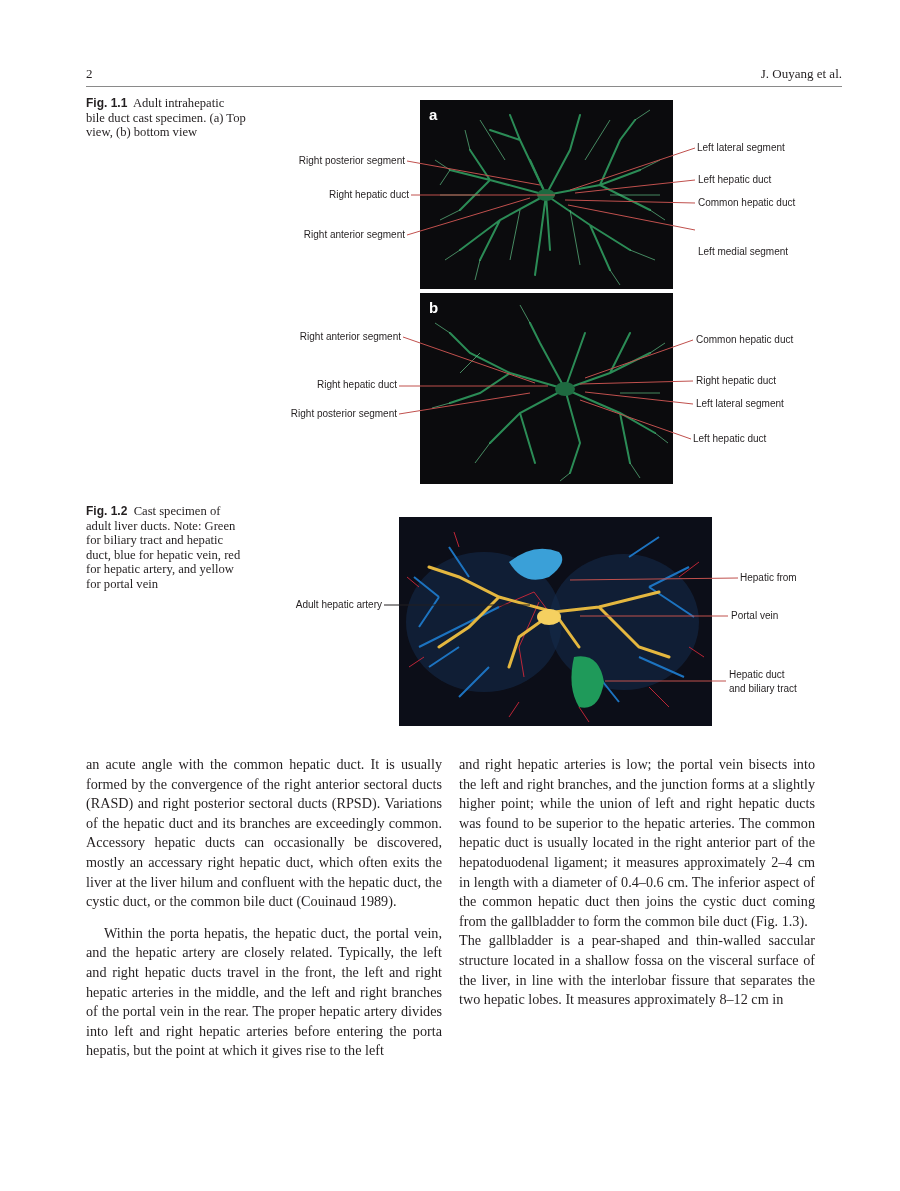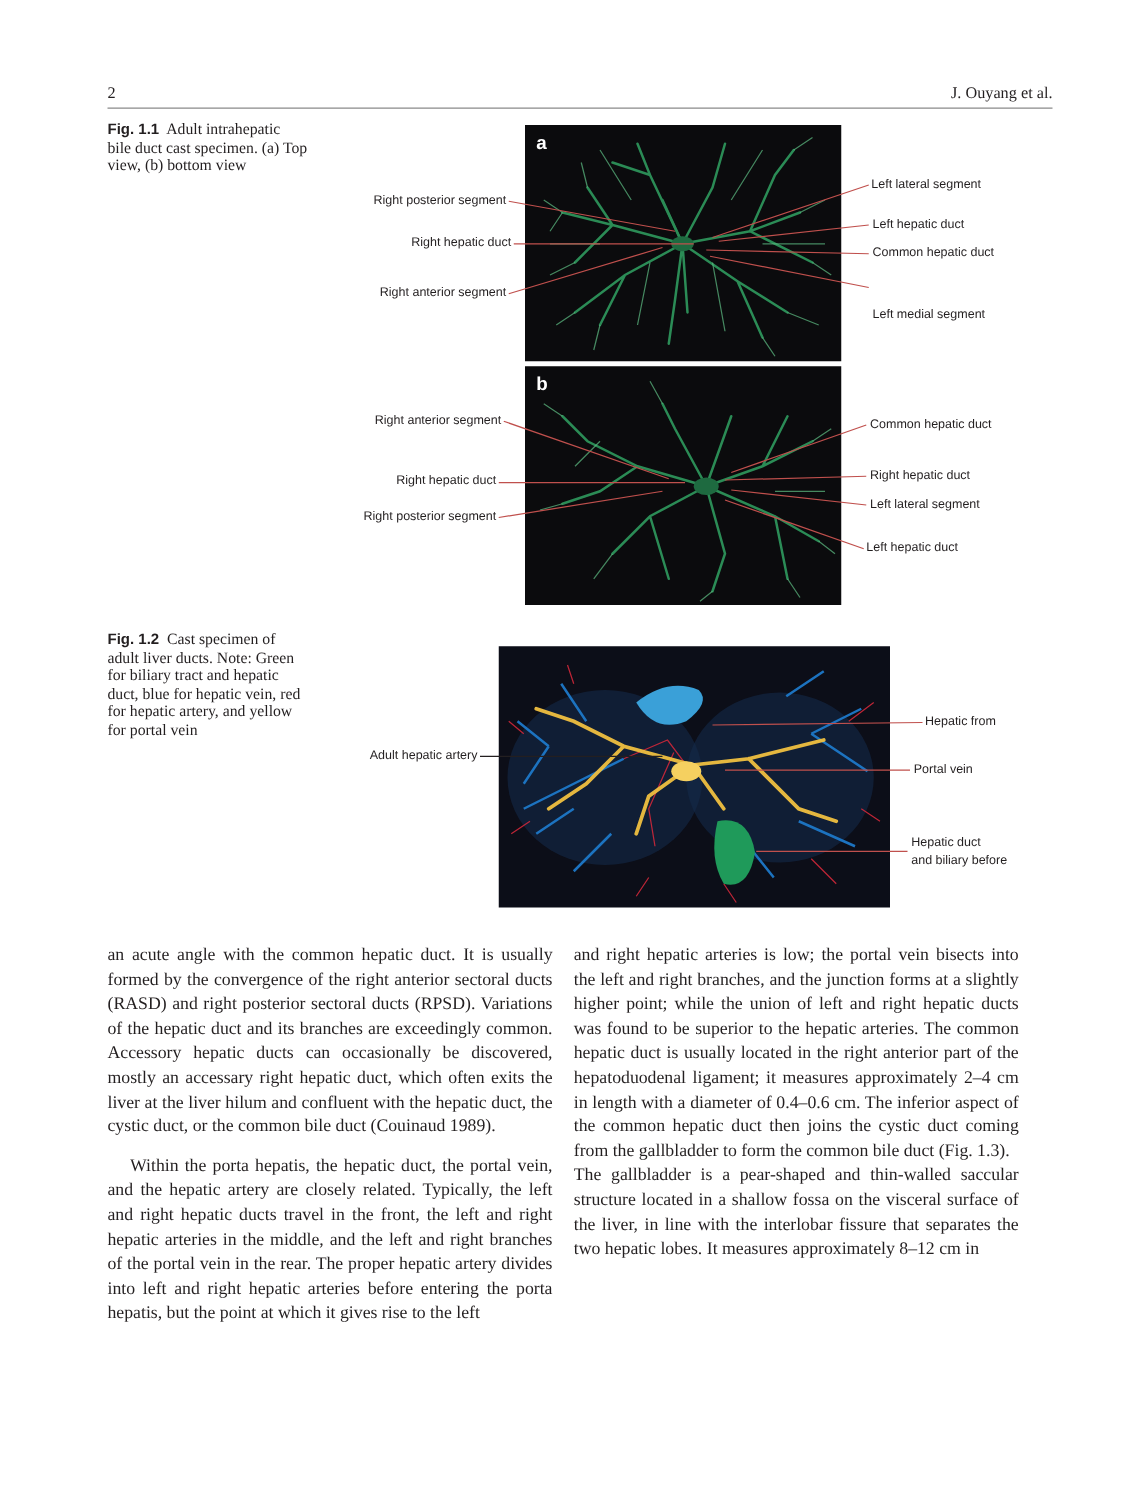--- a/index.html
+++ b/index.html
@@ -110,21 +110,21 @@
     <path d="M110 45 Q135 25 160 35 Q170 45 150 60 Q125 70 110 45 Z" fill="#3aa0d8"></path>
     <ellipse cx="150" cy="100" rx="12" ry="8" fill="#f5d060"></ellipse>
     <path d="M175 140 Q200 135 205 165 Q200 195 180 190 Q168 170 175 140 Z" fill="#1f9a5a"></path>
   </svg>
 </div>
 
 <div class="lbl sans right-align" style="right:518px; top:598px;">Adult hepatic artery</div>
 <div class="lbl sans" style="left:740px; top:571px;">Hepatic from</div>
 <div class="lbl sans" style="left:731px; top:609px;">Portal vein</div>
 <div class="lbl sans" style="left:729px; top:668px; white-space:pre-line;">Hepatic duct
-and biliary before</div>
+and biliary tract</div>
 
 <svg class="leaders">
   <g stroke="#c0504d" stroke-width="1" fill="none">
     <line x1="407" y1="161" x2="540" y2="185"></line>
     <line x1="411" y1="195" x2="555" y2="195"></line>
     <line x1="407" y1="235" x2="530" y2="198"></line>
     <line x1="695" y1="148" x2="570" y2="190"></line>
     <line x1="695" y1="180" x2="575" y2="193"></line>
     <line x1="695" y1="203" x2="565" y2="200"></line>
     <line x1="695" y1="230" x2="568" y2="205"></line>

